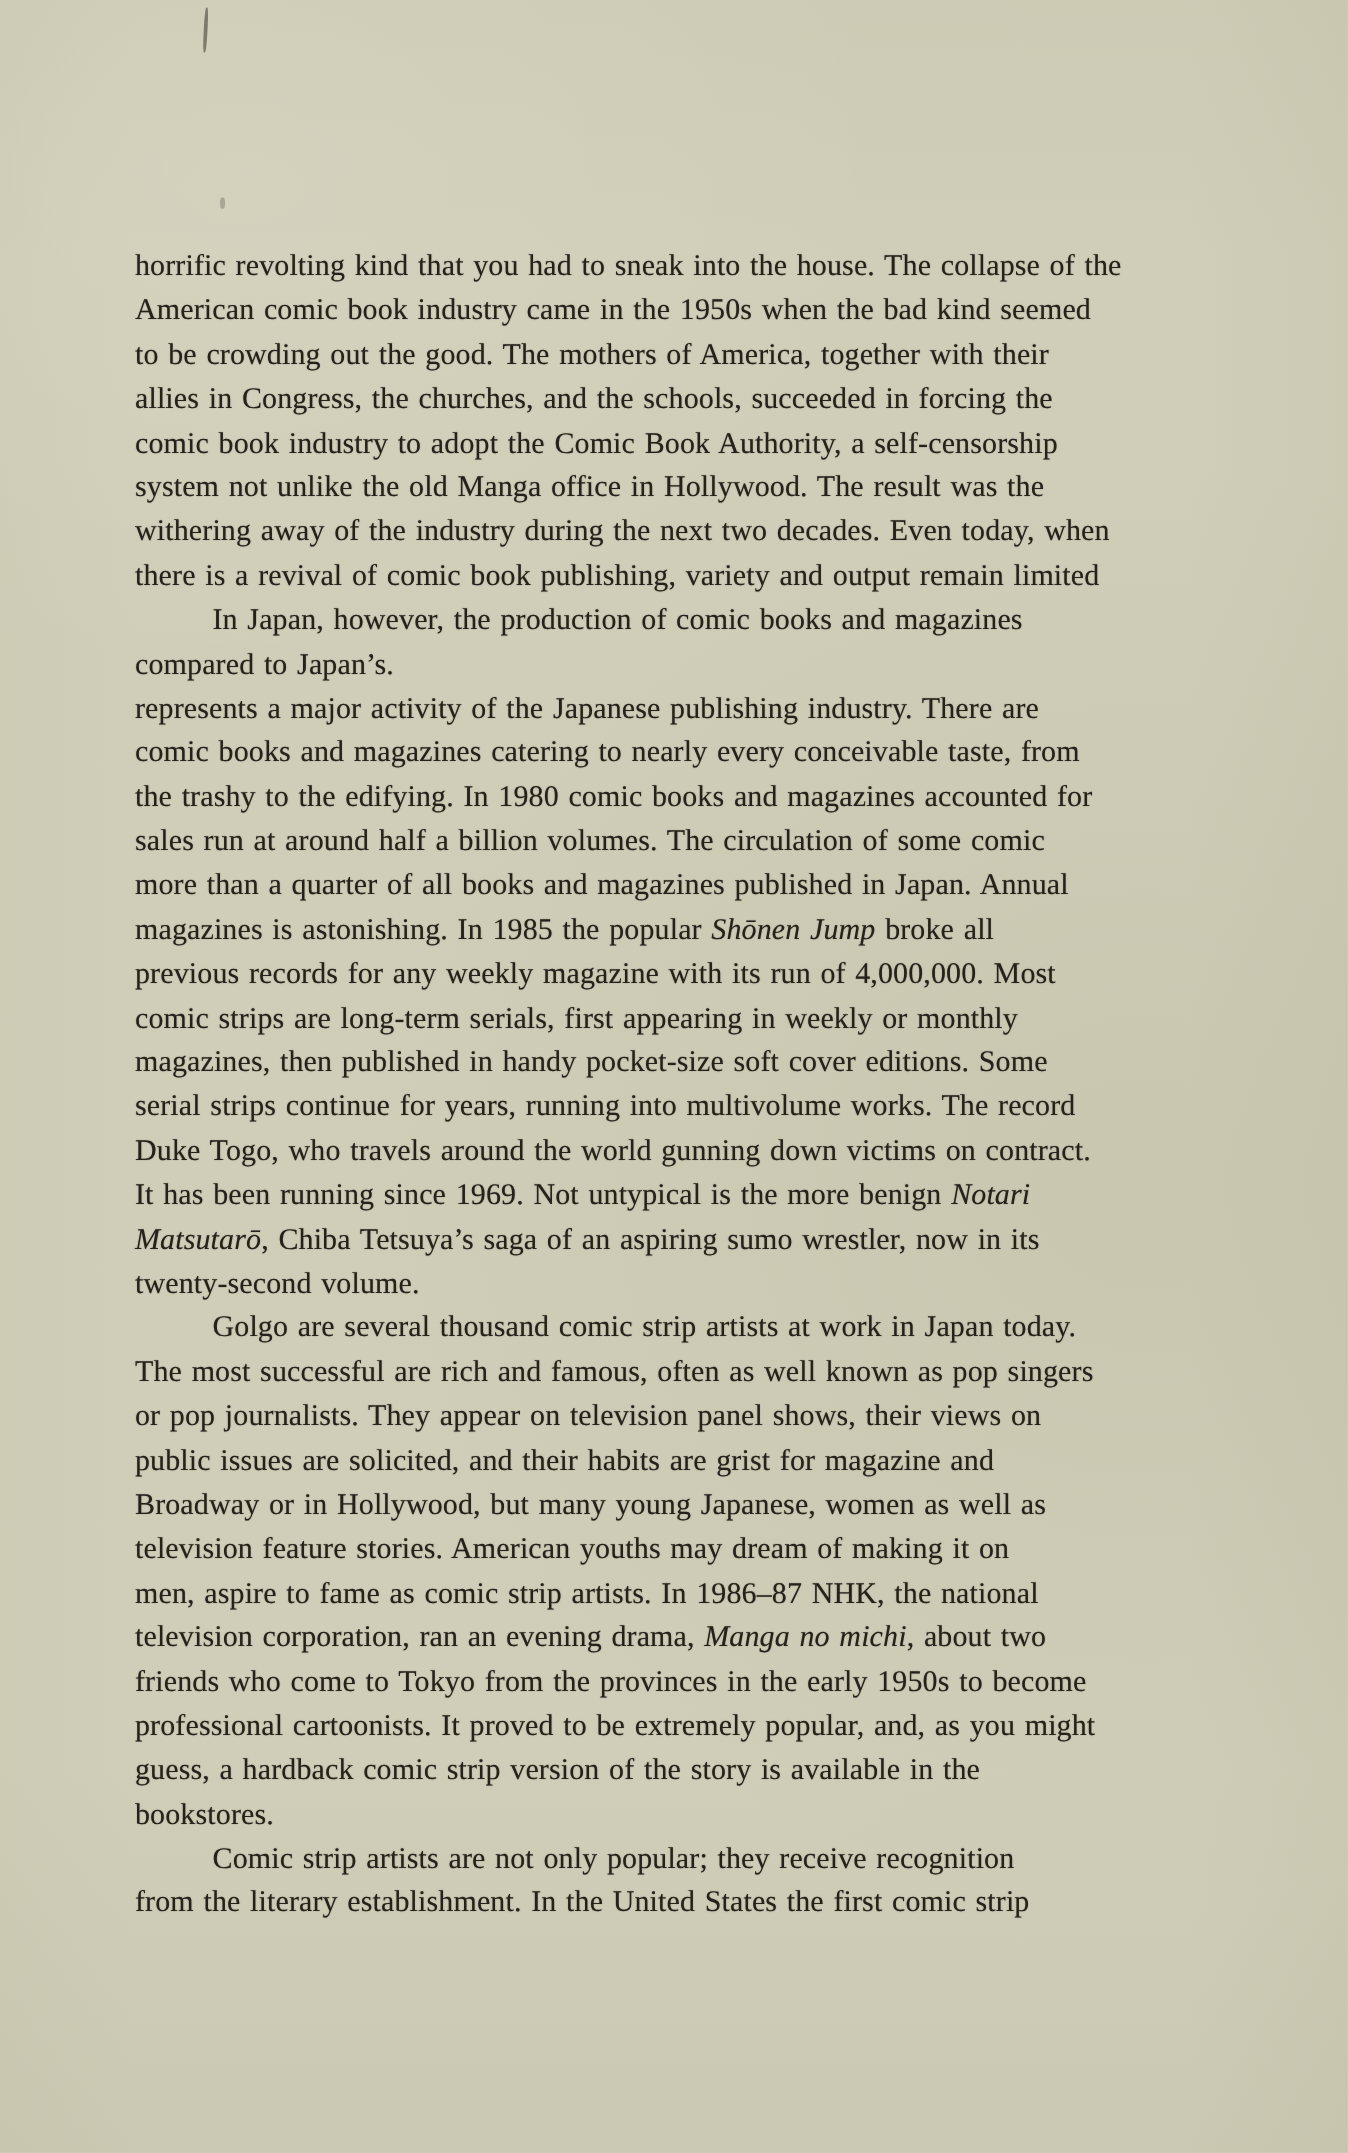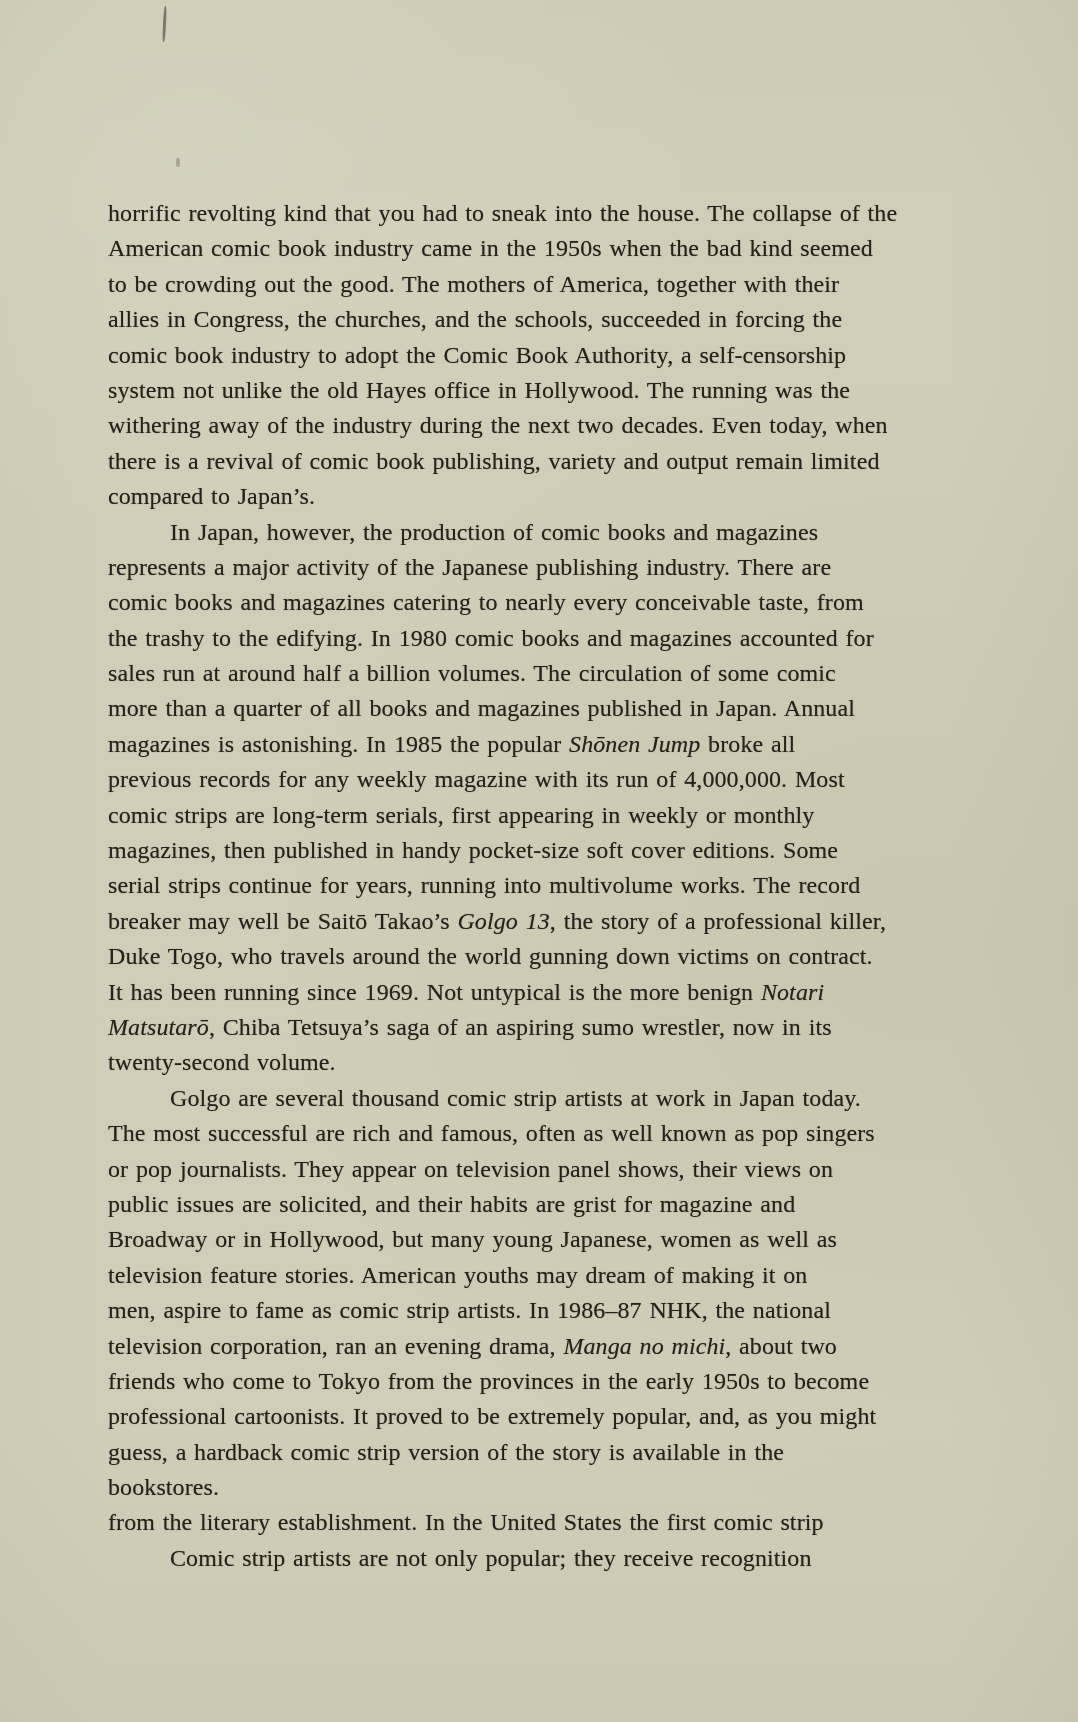--- a/index.html
+++ b/index.html
@@ -58,48 +58,47 @@
 
 <div class="page">
   <div class="speck speck-1"></div>
   <div class="speck speck-2"></div>
   <div class="text-block">
       <div class="line"><span>horrific revolting kind that you had to sneak into the house. The collapse of the</span></div>
       <div class="line"><span>American comic book industry came in the 1950s when the bad kind seemed</span></div>
       <div class="line"><span>to be crowding out the good. The mothers of America, together with their</span></div>
       <div class="line"><span>allies in Congress, the churches, and the schools, succeeded in forcing the</span></div>
       <div class="line"><span>comic book industry to adopt the Comic Book Authority, a self-censorship</span></div>
-      <div class="line"><span>system not unlike the old Hayes office in Hollywood. The running was the</span></div>
+      <div class="line"><span>system not unlike the old Manga office in Hollywood. The result was the</span></div>
       <div class="line"><span>withering away of the industry during the next two decades. Even today, when</span></div>
       <div class="line"><span>there is a revival of comic book publishing, variety and output remain limited</span></div>
+      <div class="line indent"><span>In Japan, however, the production of comic books and magazines</span></div>
       <div class="line"><span>compared to Japan’s.</span></div>
-      <div class="line indent"><span>In Japan, however, the production of comic books and magazines</span></div>
       <div class="line"><span>represents a major activity of the Japanese publishing industry. There are</span></div>
       <div class="line"><span>comic books and magazines catering to nearly every conceivable taste, from</span></div>
       <div class="line"><span>the trashy to the edifying. In 1980 comic books and magazines accounted for</span></div>
       <div class="line"><span>sales run at around half a billion volumes. The circulation of some comic</span></div>
       <div class="line"><span>more than a quarter of all books and magazines published in Japan. Annual</span></div>
       <div class="line"><span>magazines is astonishing. In 1985 the popular </span><i>Shōnen Jump</i><span> broke all</span></div>
       <div class="line"><span>previous records for any weekly magazine with its run of 4,000,000. Most</span></div>
       <div class="line"><span>comic strips are long-term serials, first appearing in weekly or monthly</span></div>
       <div class="line"><span>magazines, then published in handy pocket-size soft cover editions. Some</span></div>
       <div class="line"><span>serial strips continue for years, running into multivolume works. The record</span></div>
-      <div class="line"><span>breaker may well be Saitō Takao’s </span><i>Golgo 13</i><span>, the story of a professional killer,</span></div>
       <div class="line"><span>Duke Togo, who travels around the world gunning down victims on contract.</span></div>
       <div class="line"><span>It has been running since 1969. Not untypical is the more benign </span><i>Notari</i></div>
       <div class="line"><i>Matsutarō</i><span>, Chiba Tetsuya’s saga of an aspiring sumo wrestler, now in its</span></div>
       <div class="line"><span>twenty-second volume.</span></div>
       <div class="line indent"><span>Golgo are several thousand comic strip artists at work in Japan today.</span></div>
       <div class="line"><span>The most successful are rich and famous, often as well known as pop singers</span></div>
       <div class="line"><span>or pop journalists. They appear on television panel shows, their views on</span></div>
       <div class="line"><span>public issues are solicited, and their habits are grist for magazine and</span></div>
       <div class="line"><span>Broadway or in Hollywood, but many young Japanese, women as well as</span></div>
       <div class="line"><span>television feature stories. American youths may dream of making it on</span></div>
       <div class="line"><span>men, aspire to fame as comic strip artists. In 1986–87 NHK, the national</span></div>
       <div class="line"><span>television corporation, ran an evening drama, </span><i>Manga no michi</i><span>, about two</span></div>
       <div class="line"><span>friends who come to Tokyo from the provinces in the early 1950s to become</span></div>
       <div class="line"><span>professional cartoonists. It proved to be extremely popular, and, as you might</span></div>
       <div class="line"><span>guess, a hardback comic strip version of the story is available in the</span></div>
       <div class="line"><span>bookstores.</span></div>
+      <div class="line indent"><span>Comic strip artists are not only popular; they receive recognition</span></div>
       <div class="line"><span>from the literary establishment. In the United States the first comic strip</span></div>
-      <div class="line indent"><span>Comic strip artists are not only popular; they receive recognition</span></div>
     </div>
 </div>
 
 </body></html>

